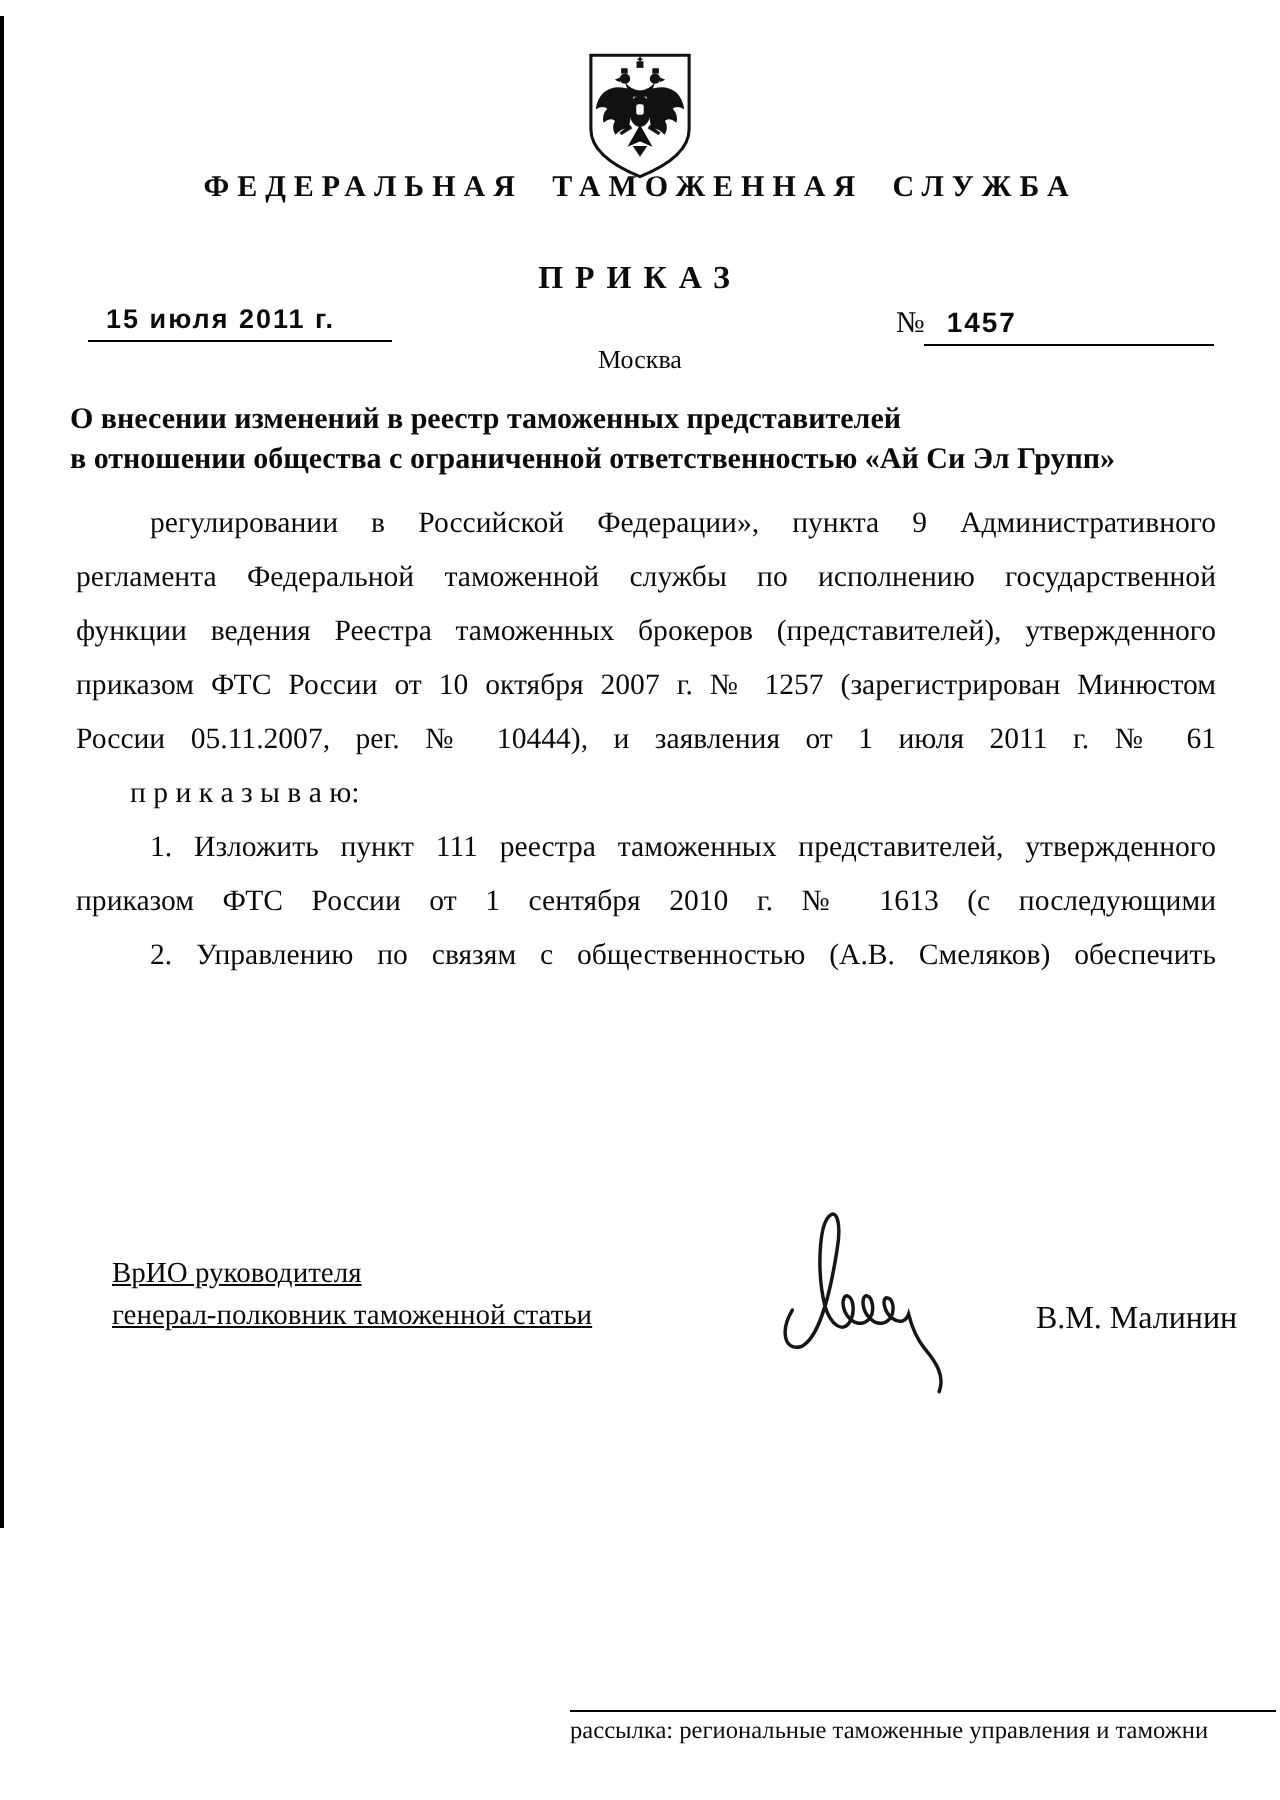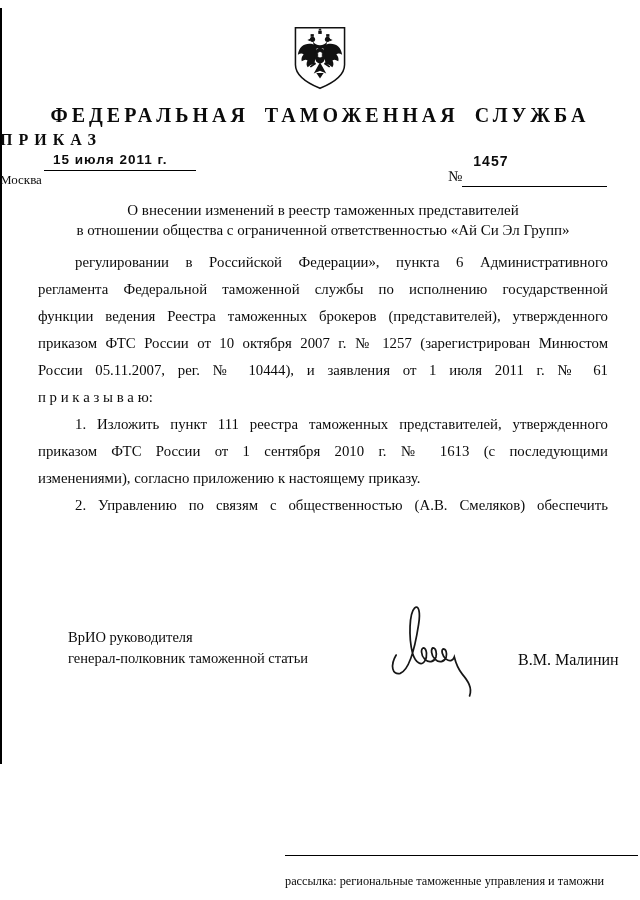--- a/index.html
+++ b/index.html
@@ -15,28 +15,29 @@
   .scan-bar {
     position: absolute; left: 0; top: 8px;
     width: 2px; height: 756px; background: #000;
   }
   .emblem {
     position: absolute; top: 26px; left: 50%;
     transform: translateX(-50%);
     width: 52px; height: 64px;
   }
   .agency {
-    position: absolute; top: 104px; left: 0; width: 100%;
+    position: absolute; top: 86px; left: 0; width: 100%;
     text-align: center;
-    font-weight: bold; font-size: 20px;
+    font-weight: bold; font-size: 15px;
     letter-spacing: 4px; word-spacing: 7px;
     white-space: nowrap;
   }
   .prikaz {
     position: absolute; top: 131px; left: 0; width: 100%;
+    text-align: center;
     font-weight: bold; font-size: 16px; letter-spacing: 6px;
   }
   .date-wrap {
     position: absolute; left: 44px; top: 152px;
     font-family: "Liberation Sans", sans-serif;
     font-size: 13.5px; font-weight: 700; letter-spacing: 1px; text-align: right;
   }
   .date-wrap .blank {
     display: inline-block;
     border-bottom: 1.5px solid #000;
@@ -44,53 +45,53 @@
   }
   .num-wrap {
     position: absolute; left: 448px; top: 153px;
     display: flex; align-items: flex-end;
     font-size: 15px;
   }
   .num-wrap .num-sign { padding-bottom: 2px; }
   .num-wrap .blank {
     display: inline-block; width: 134px;
     border-bottom: 1.5px solid #000;
-    padding: 0 0 17px 11px;
+    padding: 0 0 3px 11px;
     font-family: "Liberation Sans", sans-serif;
     font-size: 14px; font-weight: 700; letter-spacing: 1px;
   }
   .city {
     position: absolute; top: 172px; left: 0; width: 100%;
-    font-size: 13px;
+    text-align: center; font-size: 13px;
   }
   .doc-title {
     position: absolute; top: 200px; left: 35px; width: 576px;
-    text-align: center; font-weight: normal; font-size: 15px;
+    text-align: left; font-weight: bold; font-size: 15px;
     line-height: 20px;
   }
   .body-text {
     position: absolute; top: 249px; left: 38px; width: 570px;
     font-size: 14.8px; line-height: 27px;
   }
   .para .ln { text-align: justify; text-align-last: justify; }
-  .para .ln.last { text-align-last: left; }
+  .para .ln.last { text-align-last: left; margin-left: 27px; }
   .para .ln:first-child { text-indent: 37px; }
   .sig-block {
-    position: absolute; top: 627px; left: 68px;
-    font-size: 14.5px; line-height: 20.5px;
+    position: absolute; top: 627px; left: 56px;
+    font-size: 14.5px; line-height: 20.5px; text-decoration: underline;
   }
   .sig-name {
     position: absolute; top: 651px; left: 518px;
     font-size: 16px; white-space: nowrap;
   }
   .sig-scribble { position: absolute; left: 388px; top: 602px; width: 102px; height: 102px; }
   .footer {
     position: absolute; left: 285px; top: 855px; width: 353px;
     border-top: 1px solid #000;
-    padding-top: 18px;
+    padding-top: 2px;
     font-size: 12.3px; white-space: nowrap;
   }
 </style>
 </head>
 <body>
 
 <div class="page">
 
   <div class="scan-bar"></div>
 
@@ -135,31 +136,30 @@
 
   <div class="city">Москва</div>
 
   <div class="doc-title">
     <div>О внесении изменений в реестр таможенных представителей</div>
     <div>в отношении общества с ограниченной ответственностью «Ай Си Эл Групп»</div>
   </div>
 
   <div class="body-text">
     <div class="para">
-        <div class="ln">регулировании в Российской Федерации», пункта 6 Административного</div>
+        <div class="ln">регулировании в Российской Федерации», пункта 9 Административного</div>
         <div class="ln">регламента Федеральной таможенной службы по исполнению государственной</div>
         <div class="ln">функции ведения Реестра таможенных брокеров (представителей), утвержденного</div>
         <div class="ln">приказом ФТС России от 10 октября 2007 г. № 1257 (зарегистрирован Минюстом</div>
         <div class="ln">России 05.11.2007, рег. № 10444), и заявления от 1 июля 2011 г. № 61</div>
         <div class="ln last">п р и к а з ы в а ю:</div>
       </div>
     <div class="para">
         <div class="ln">1. Изложить пункт 111 реестра таможенных представителей, утвержденного</div>
         <div class="ln">приказом ФТС России от 1 сентября 2010 г. № 1613 (с последующими</div>
-        <div class="ln last">изменениями), согласно приложению к настоящему приказу.</div>
       </div>
     <div class="para">
         <div class="ln">2. Управлению по связям с общественностью (А.В. Смеляков) обеспечить</div>
       </div>
   </div>
 
   <div class="sig-block">
     <div>ВрИО руководителя</div>
     <div>генерал-полковник таможенной статьи</div>
   </div>

